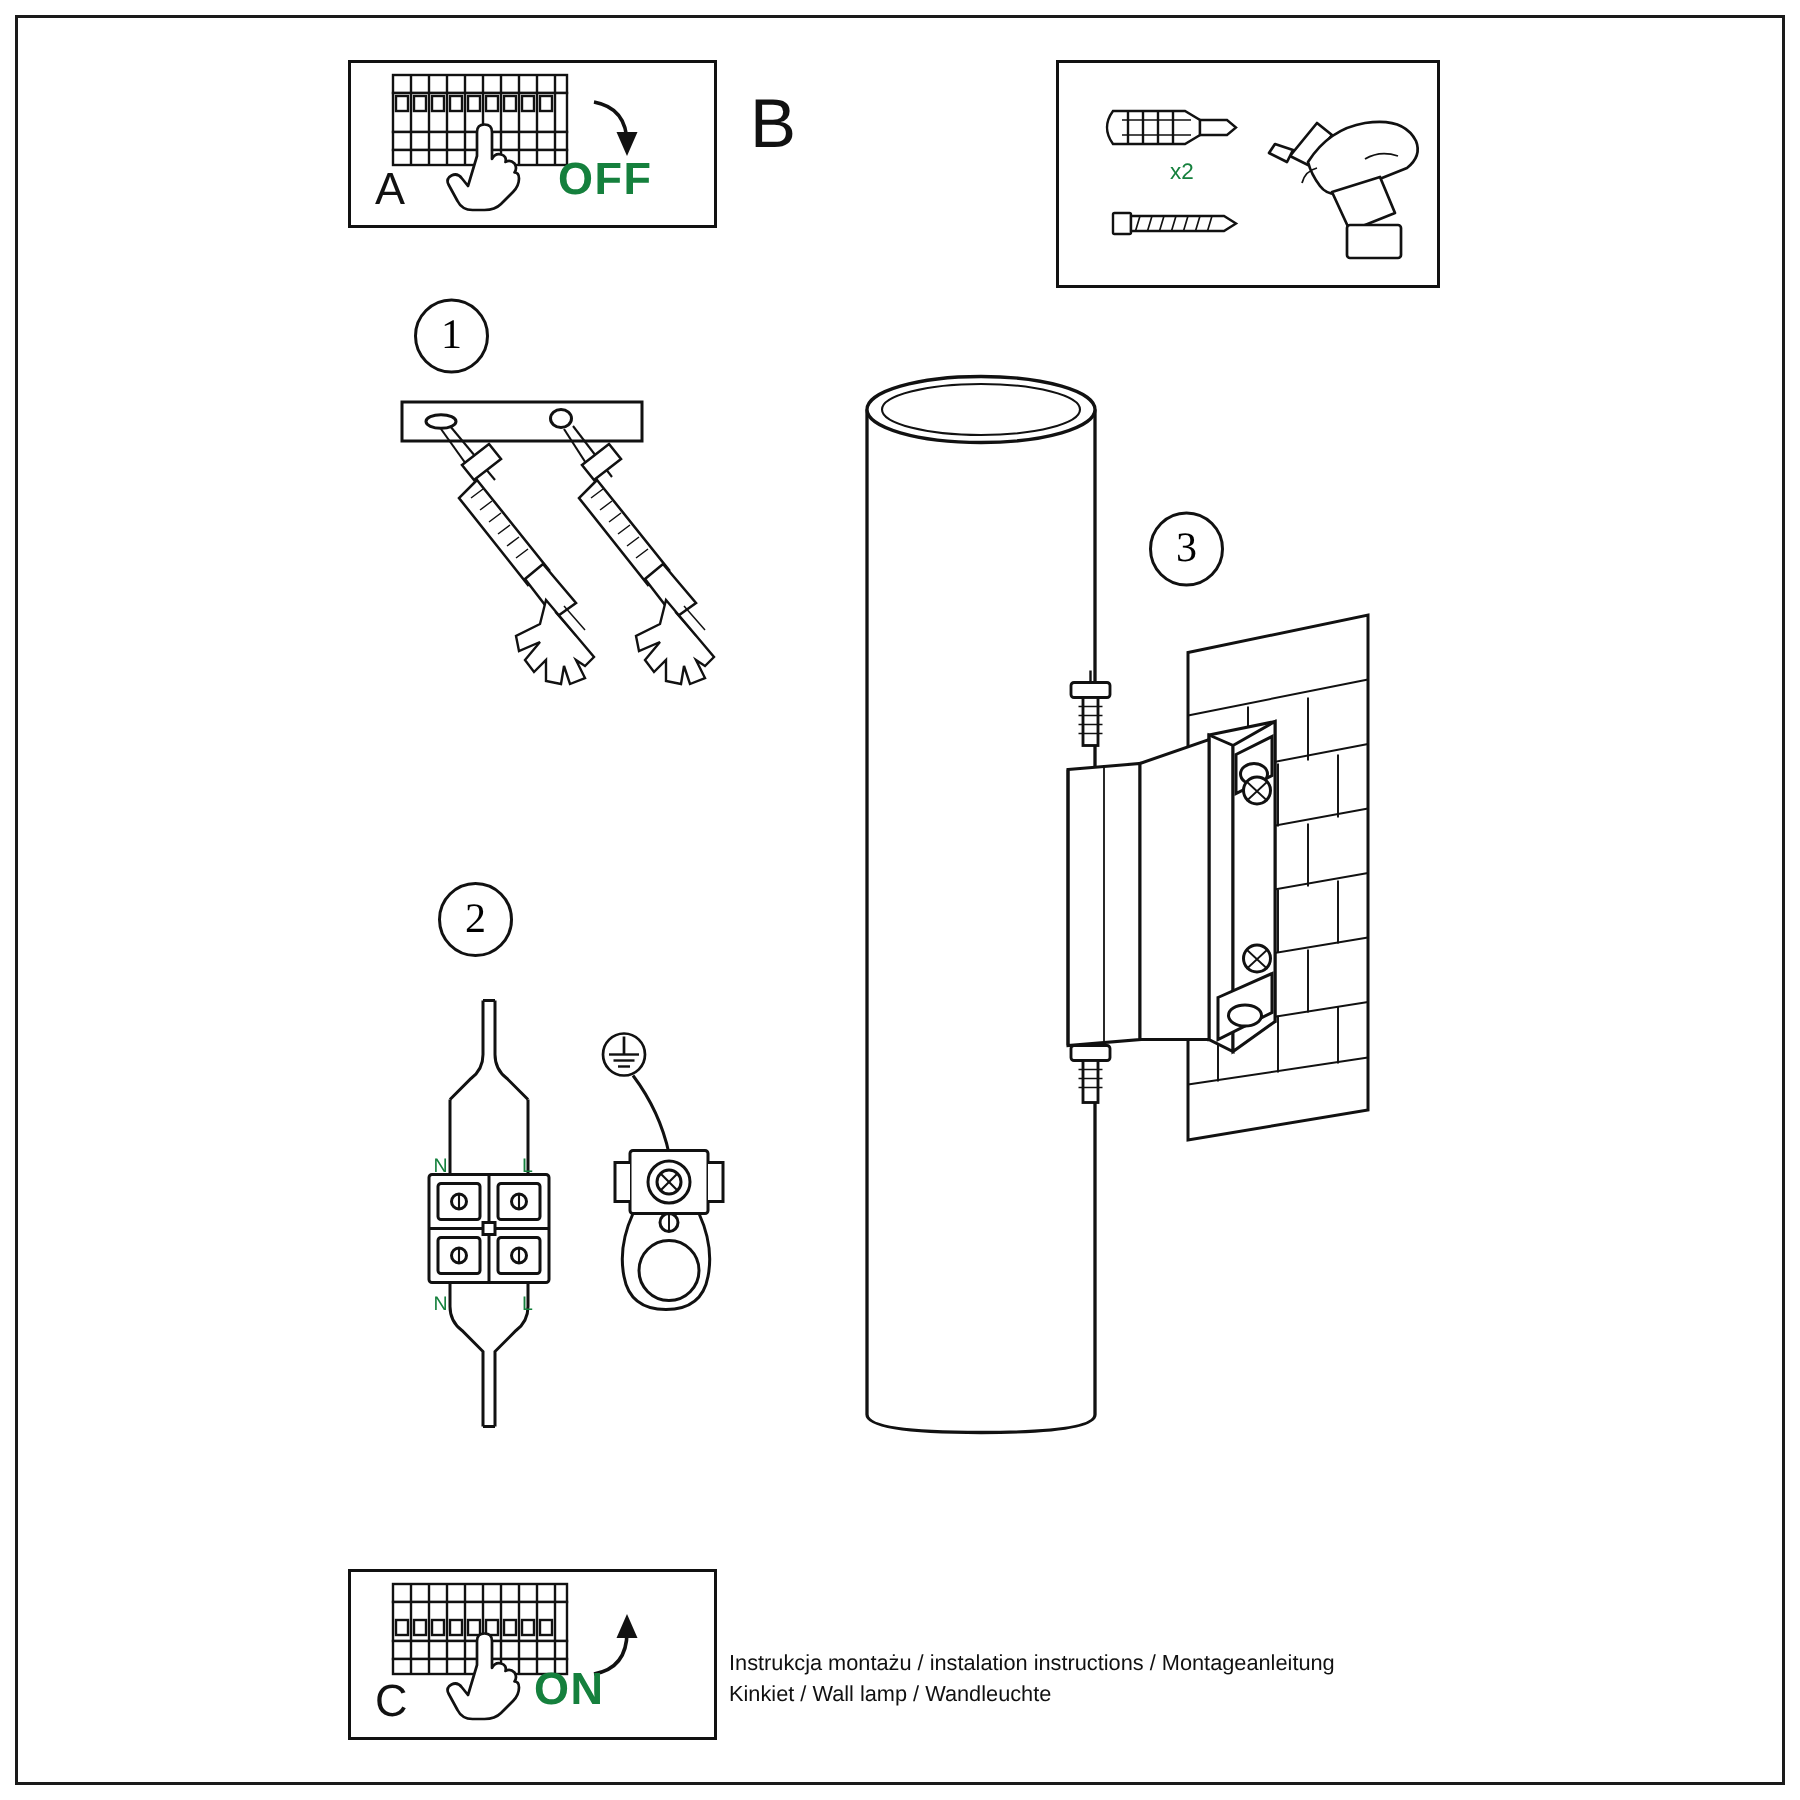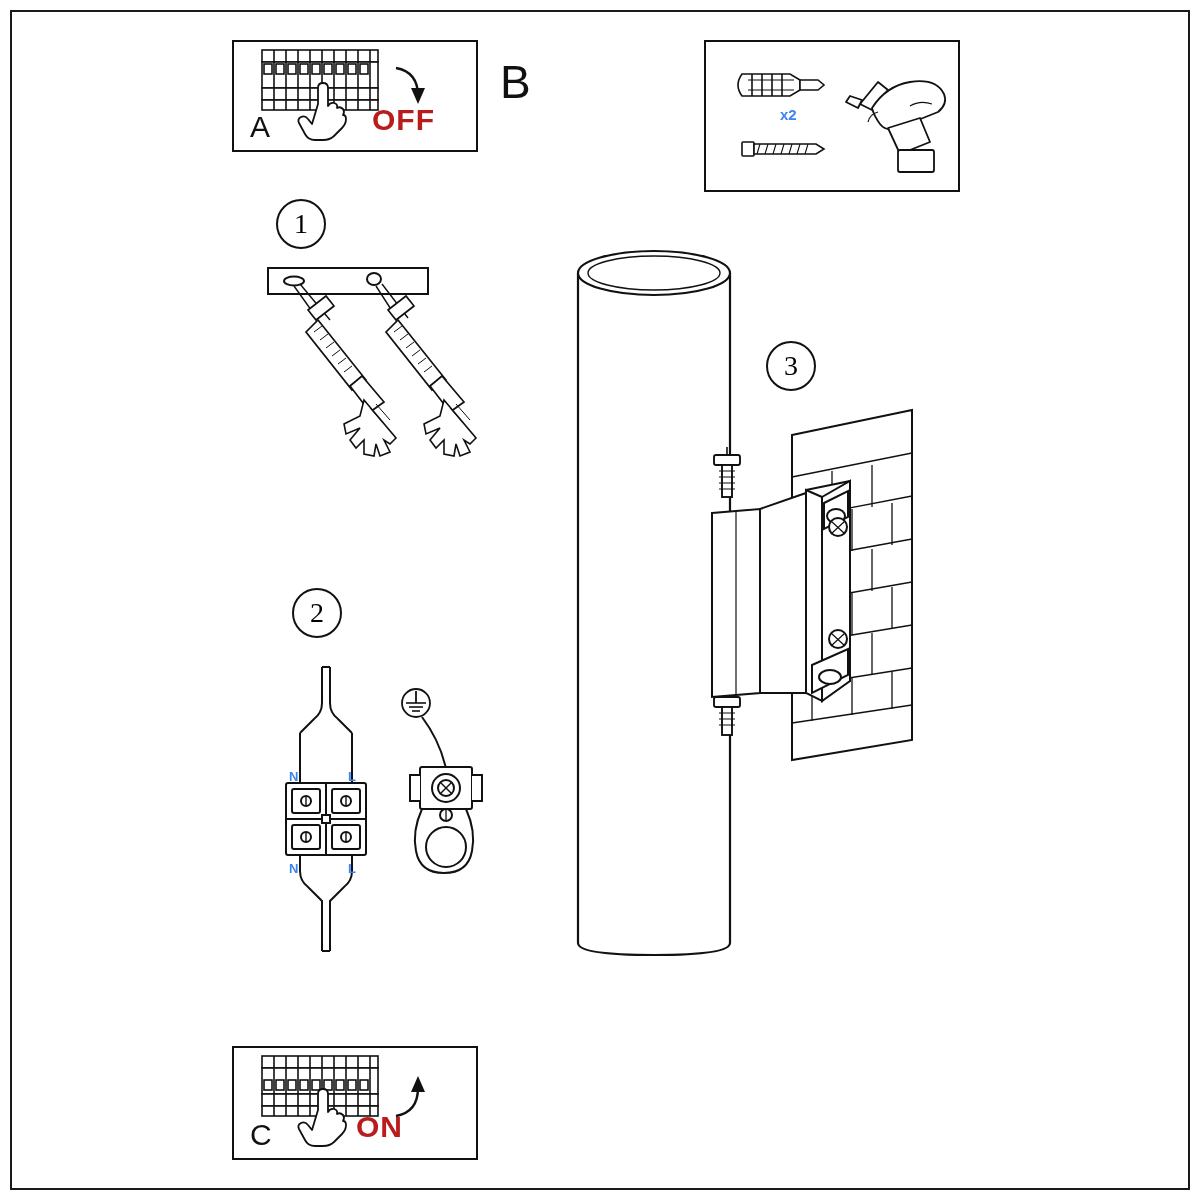--- a/index.html
+++ b/index.html
@@ -60,30 +60,29 @@
   .panel-letter {
     position: absolute;
     font-size: 30px;
     color: #111;
   }
 
   .onoff-label {
     position: absolute;
     font-size: 30px;
     font-weight: bold;
-    color: #b91c1c;
+    color: #15803d;
     letter-spacing: 1px;
     text-align: right;
   }
 
   .tiny-label {
     position: absolute;
     font-size: 13px;
-    color: #3b82f6;
-    font-weight: bold;
+    color: #15803d;
   }
 
   .caption {
     position: absolute;
     font-size: 14.5px;
     color: #111;
     line-height: 1.55;
     white-space: pre-line;
   }
 
@@ -437,14 +436,16 @@
       <g fill="none" stroke="#111" stroke-width="2.4">
         <path d="M146 66 q22 -4 22 -28"></path>
       </g>
       <polygon points="168,26 161,42 175,42" fill="#111"></polygon>
     </svg>
   </div>
 
   <div class="panel-letter" style="left:250px; top:1118px;">C</div>
   <div class="onoff-label" style="left:356px; top:1110px;">ON</div>
 
+  <div class="caption" style="left:486px; top:1098px; width:600px;">Instrukcja montażu / instalation instructions / Montageanleitung</div>
+  <div class="caption" style="left:486px; top:1119px; width:600px;">Kinkiet / Wall lamp / Wandleuchte</div>
 
 </div>
 
 </body></html>

